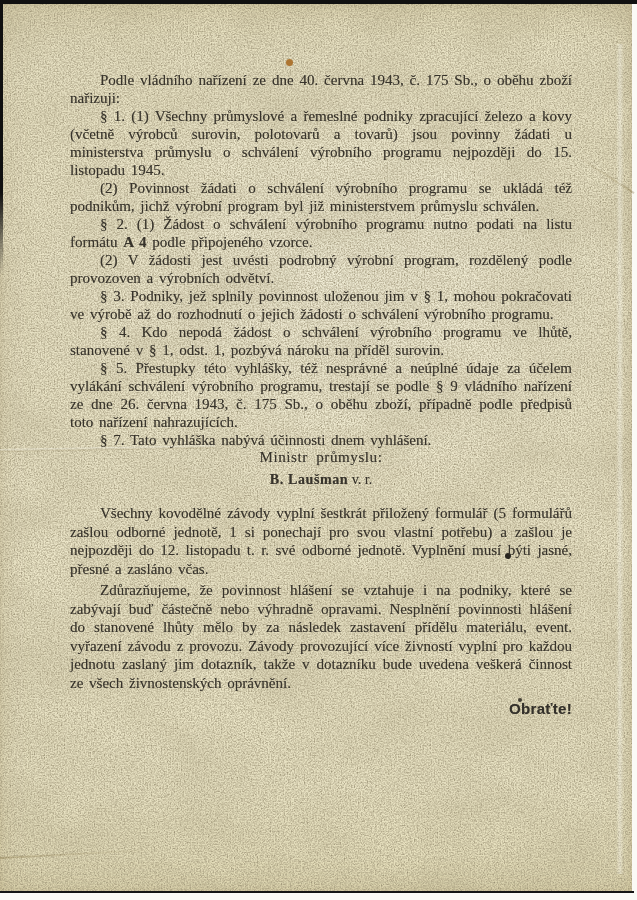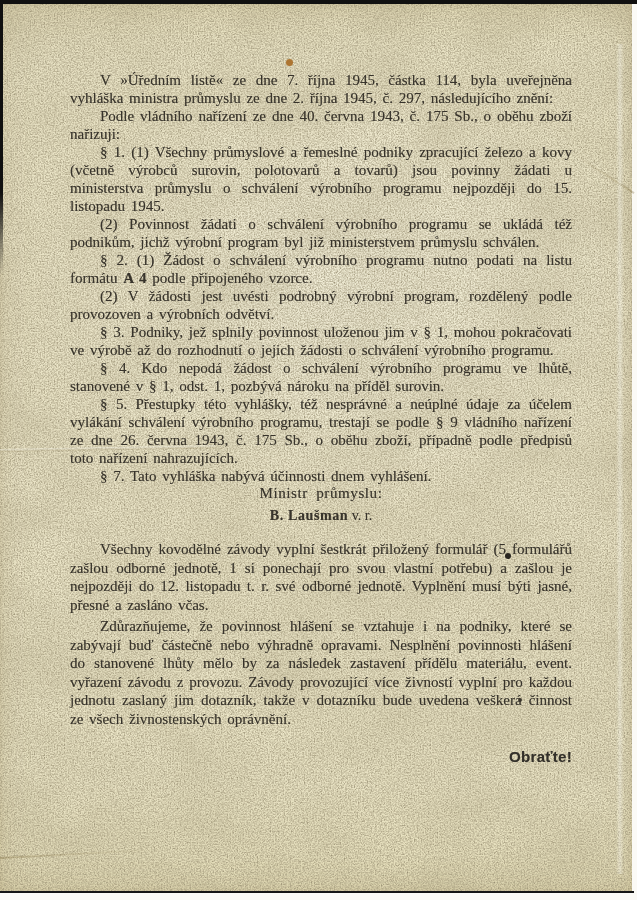--- a/index.html
+++ b/index.html
@@ -130,21 +130,21 @@
   .signature b { letter-spacing: 0.6px; }
   .closing {
     margin-top: 16px;
     font-size: 15px;
     line-height: 18.5px;
     text-align: justify;
     word-spacing: 2px;
   }
   .closing p { margin: 0 0 3px 0; text-indent: 30px; }
   .turn-note {
-    margin-top: 20px;
+    margin-top: 8px;
     text-align: right;
     font-family: "Liberation Sans", sans-serif;
     font-weight: 700;
     font-size: 15px;
     letter-spacing: 0.3px;
     color: #33302a;
   }
 </style>
 </head>
 <body>
@@ -171,21 +171,20 @@
     <div class="crease-bl"></div>
     <div class="crease-v"></div>
     <div class="dot-orange"></div>
     <div class="dot-black1"></div>
     <div class="dot-black2"></div>
 
     <div class="content">
 
 
       <div class="decree">
-        <p>V »Úředním listě« ze dne 7. října 1945, částka 114, byla uveřejněna vyhláška ministra průmyslu ze dne 2. října 1945, č. 297, následujícího znění:</p>
         <p>Podle vládního nařízení ze dne 40. června 1943, č. 175 Sb., o oběhu zboží nařizuji:</p>
         <p>§ 1. (1) Všechny průmyslové a řemeslné podniky zpracující železo a kovy (včetně výrobců surovin, polotovarů a tovarů) jsou povinny žádati u ministerstva průmyslu o schválení výrobního programu nejpozději do 15. listopadu 1945.</p>
         <p>(2) Povinnost žádati o schválení výrobního programu se ukládá též podnikům, jichž výrobní program byl již ministerstvem průmyslu schválen.</p>
         <p><span>§ 2. (1) Žádost o schválení výrobního programu nutno podati na listu formátu </span><b>A 4</b><span> podle připojeného vzorce.</span></p>
         <p>(2) V žádosti jest uvésti podrobný výrobní program, rozdělený podle provozoven a výrobních odvětví.</p>
         <p>§ 3. Podniky, jež splnily povinnost uloženou jim v § 1, mohou pokračovati ve výrobě až do rozhodnutí o jejich žádosti o schválení výrobního programu.</p>
         <p>§ 4. Kdo nepodá žádost o schválení výrobního programu ve lhůtě, stanovené v § 1, odst. 1, pozbývá nároku na příděl surovin.</p>
         <p>§ 5. Přestupky této vyhlášky, též nesprávné a neúplné údaje za účelem vylákání schválení výrobního programu, trestají se podle § 9 vládního nařízení ze dne 26. června 1943, č. 175 Sb., o oběhu zboží, případně podle předpisů toto nařízení nahrazujících.</p>
         <p>§ 7. Tato vyhláška nabývá účinnosti dnem vyhlášení.</p>
       </div>

